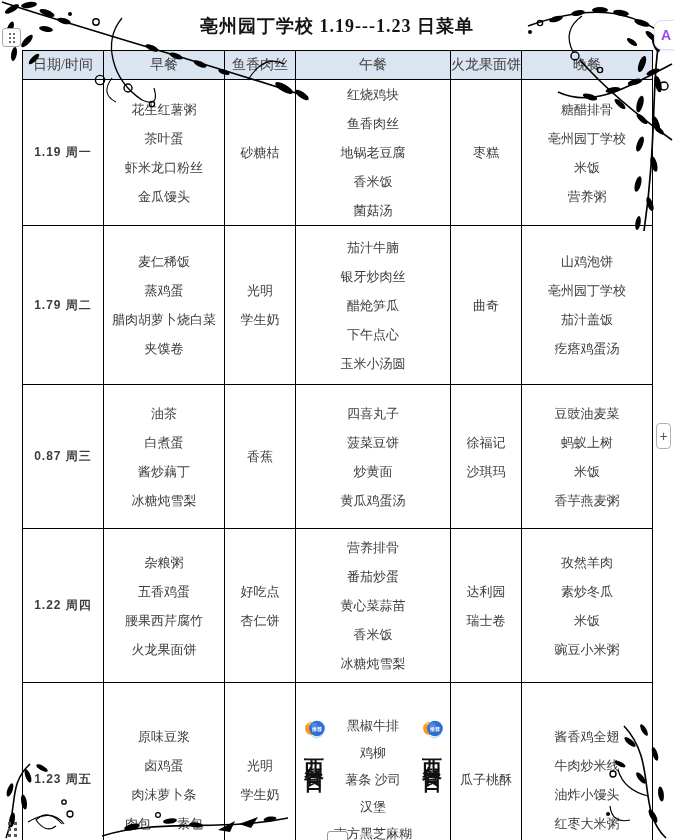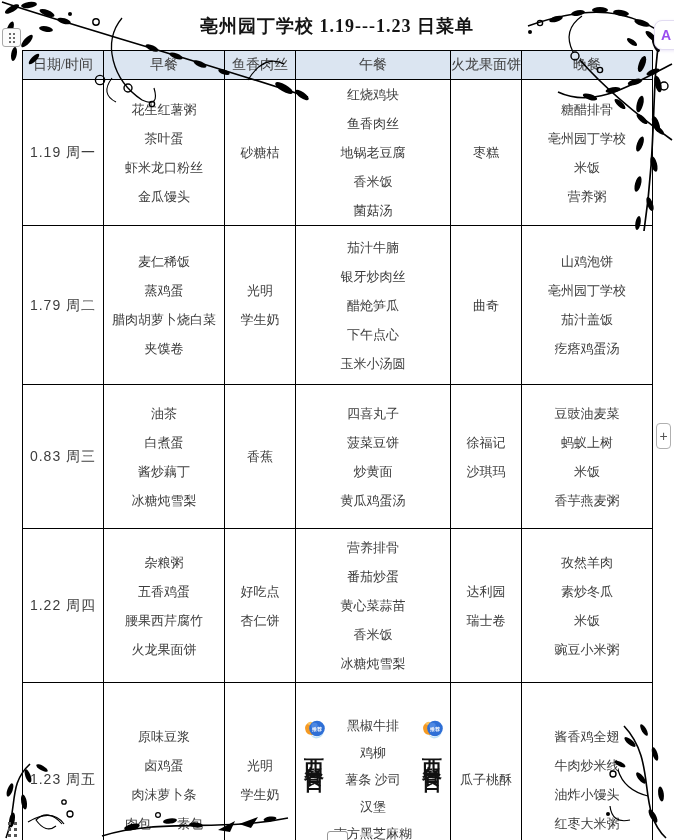--- a/index.html
+++ b/index.html
@@ -7,21 +7,21 @@
         font-family:"Liberation Sans",sans-serif;}
   .title{position:absolute;left:0;top:14px;width:100%;text-align:center;
          font-family:Liberation Serif, serif;font-weight:bold;font-size:18px;
          color:#141414;letter-spacing:1px;z-index:2;}
   table.menu{position:absolute;left:22px;top:50px;width:630px;border-collapse:collapse;
              table-layout:fixed;z-index:1;}
   th,td{border:1px solid #000;text-align:center;vertical-align:middle;padding:0;
         color:#3d3d3d;font-size:13px;line-height:29px;white-space:pre-line;overflow:hidden;}
   th{background:#dbe5f1;font-size:14px;height:28px;line-height:26px;font-weight:500;color:#404040;font-family:Liberation Serif, serif;}
   tr.r0{height:146px}tr.r1{height:159px}tr.r2{height:144px}tr.r3{height:154px}tr.r4{height:146px}
-  td.date{font-size:14px;letter-spacing:1px;}
+  td.date{font-size:12px;letter-spacing:1px;font-weight:bold;}
   
   .lunchwrap{display:flex;height:100%;align-items:stretch;}
   .lside{width:36px;display:flex;flex-direction:column;align-items:center;padding-top:7px;}
   .vert{writing-mode:vertical-rl;text-orientation:upright;font-weight:bold;font-size:20px;
         line-height:1.05;letter-spacing:8px;color:#111;margin-top:3px;white-space:normal;}
   .lcenter{flex:1;display:flex;flex-direction:column;justify-content:center;
            line-height:27px;white-space:pre-line;}
   .badge{flex:0 0 auto;}
   
   .handle-btn{position:absolute;left:2px;top:28px;width:17px;height:17px;background:#fcfcfc;
@@ -100,21 +100,21 @@
 醋炝笋瓜
 下午点心
 玉米小汤圆</td>
         <td>曲奇</td>
         <td>山鸡泡饼
 亳州园丁学校
 茄汁盖饭
 疙瘩鸡蛋汤</td>
       </tr>
       <tr class="r2">
-        <td class="date">0.83 周三</td>
+        <td class="date">0.87 周三</td>
         <td>油茶
 白煮蛋
 酱炒藕丁
 冰糖炖雪梨</td>
         <td>香蕉</td>
         <td>四喜丸子
 菠菜豆饼
 炒黄面
 黄瓜鸡蛋汤</td>
         <td>徐福记

